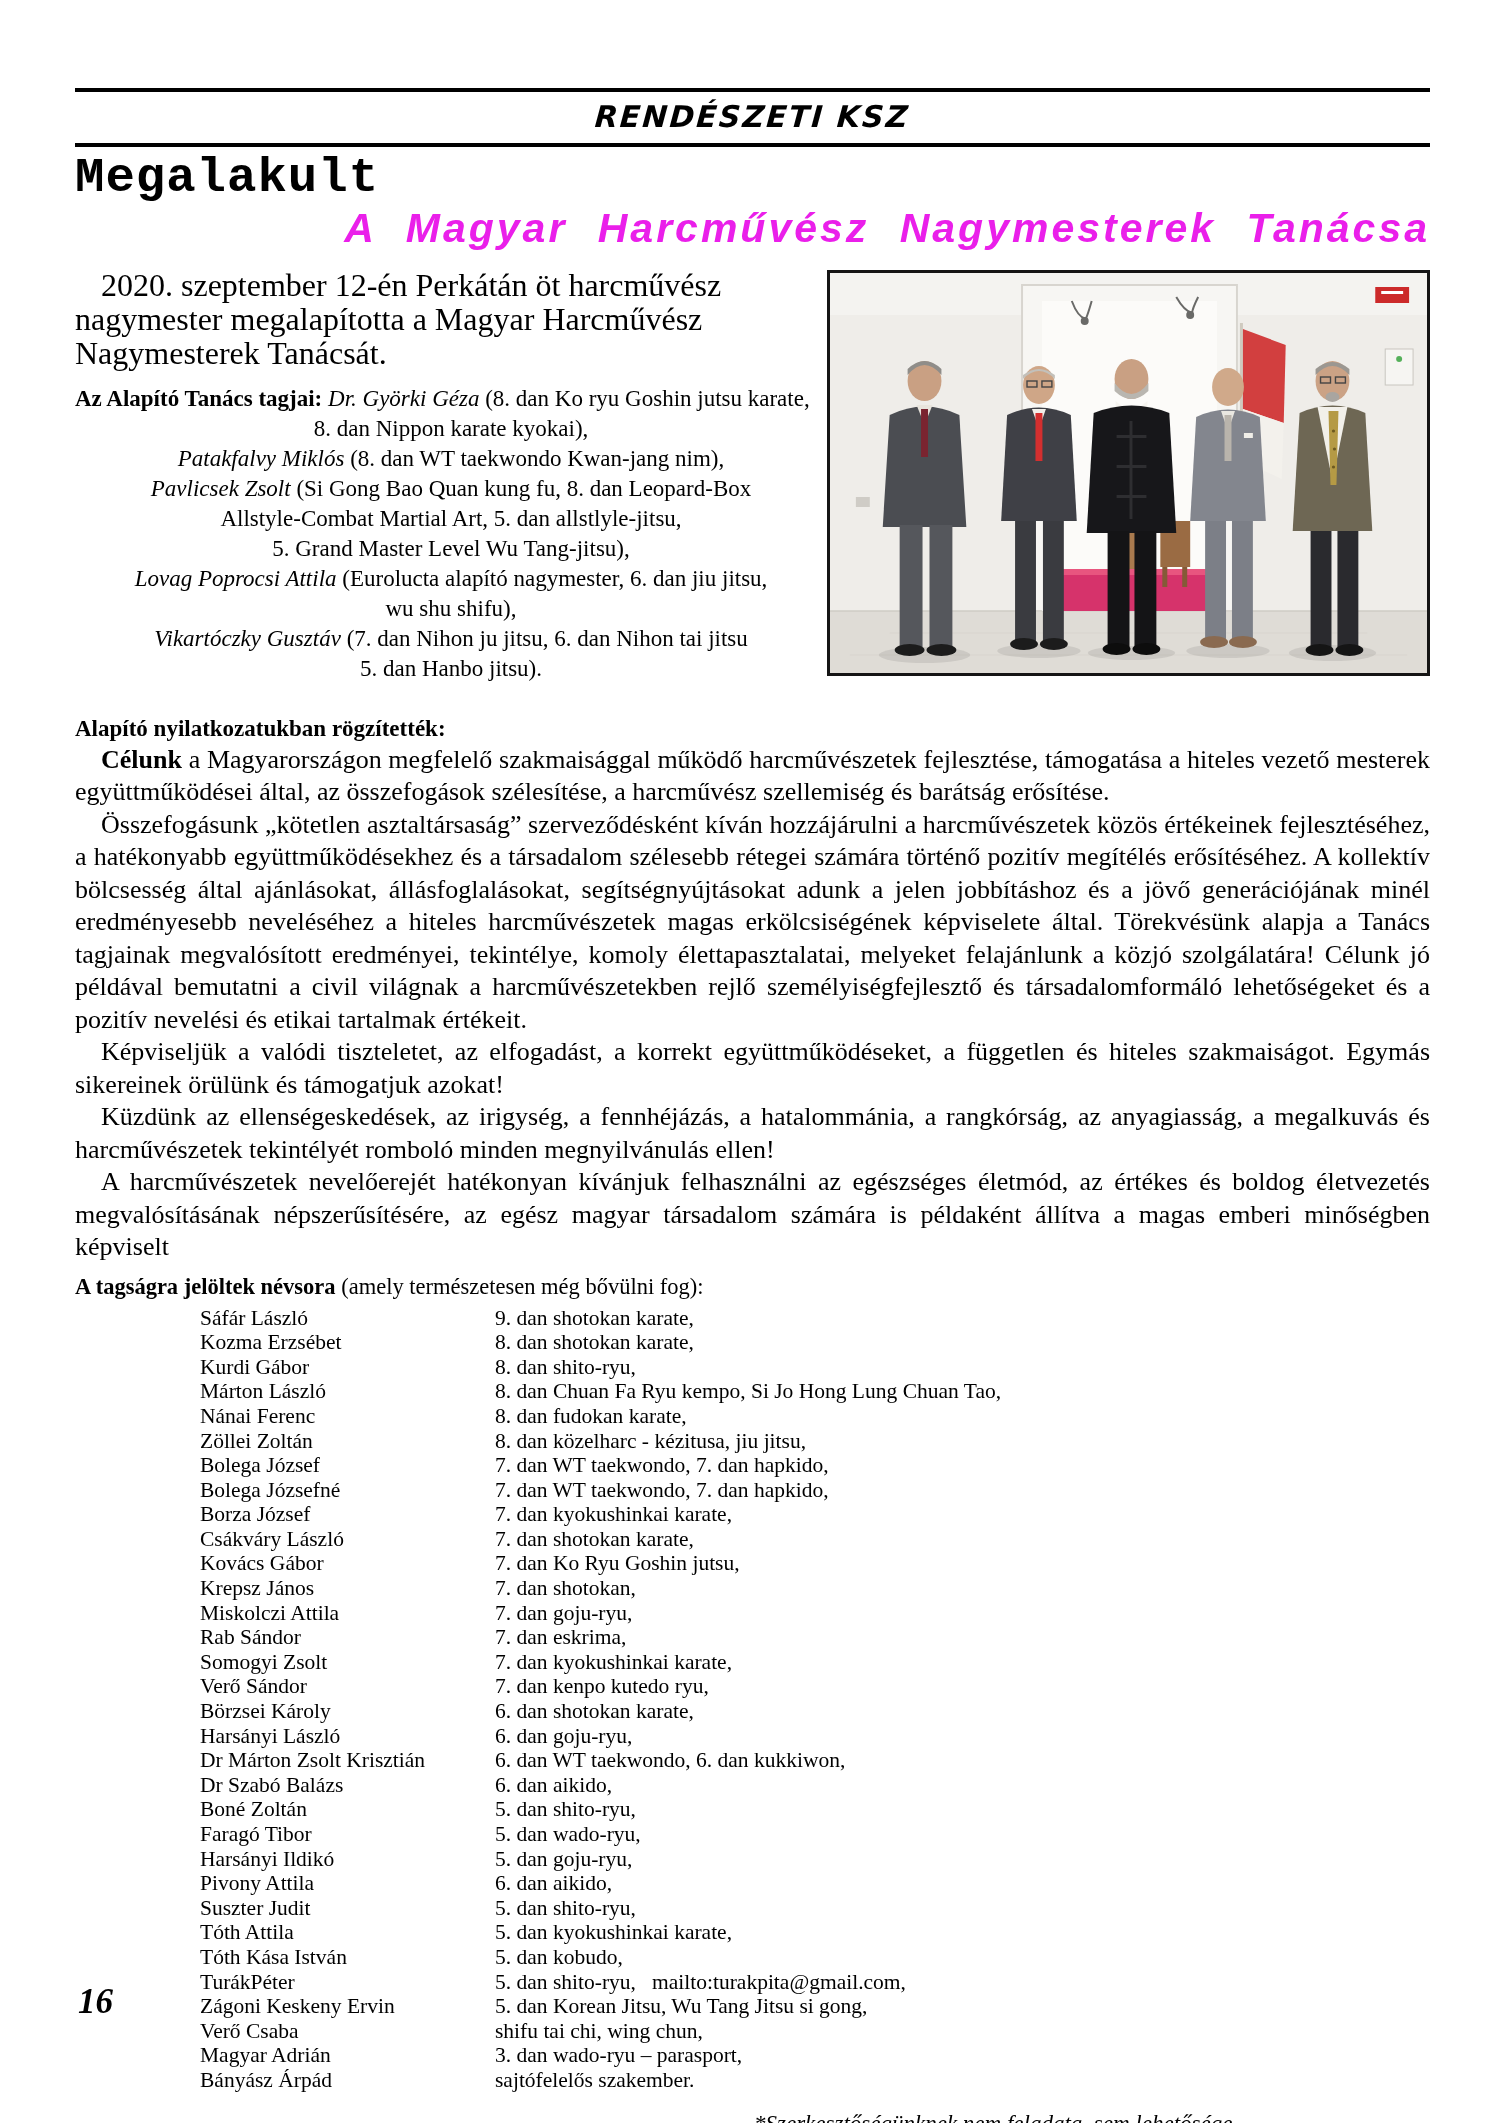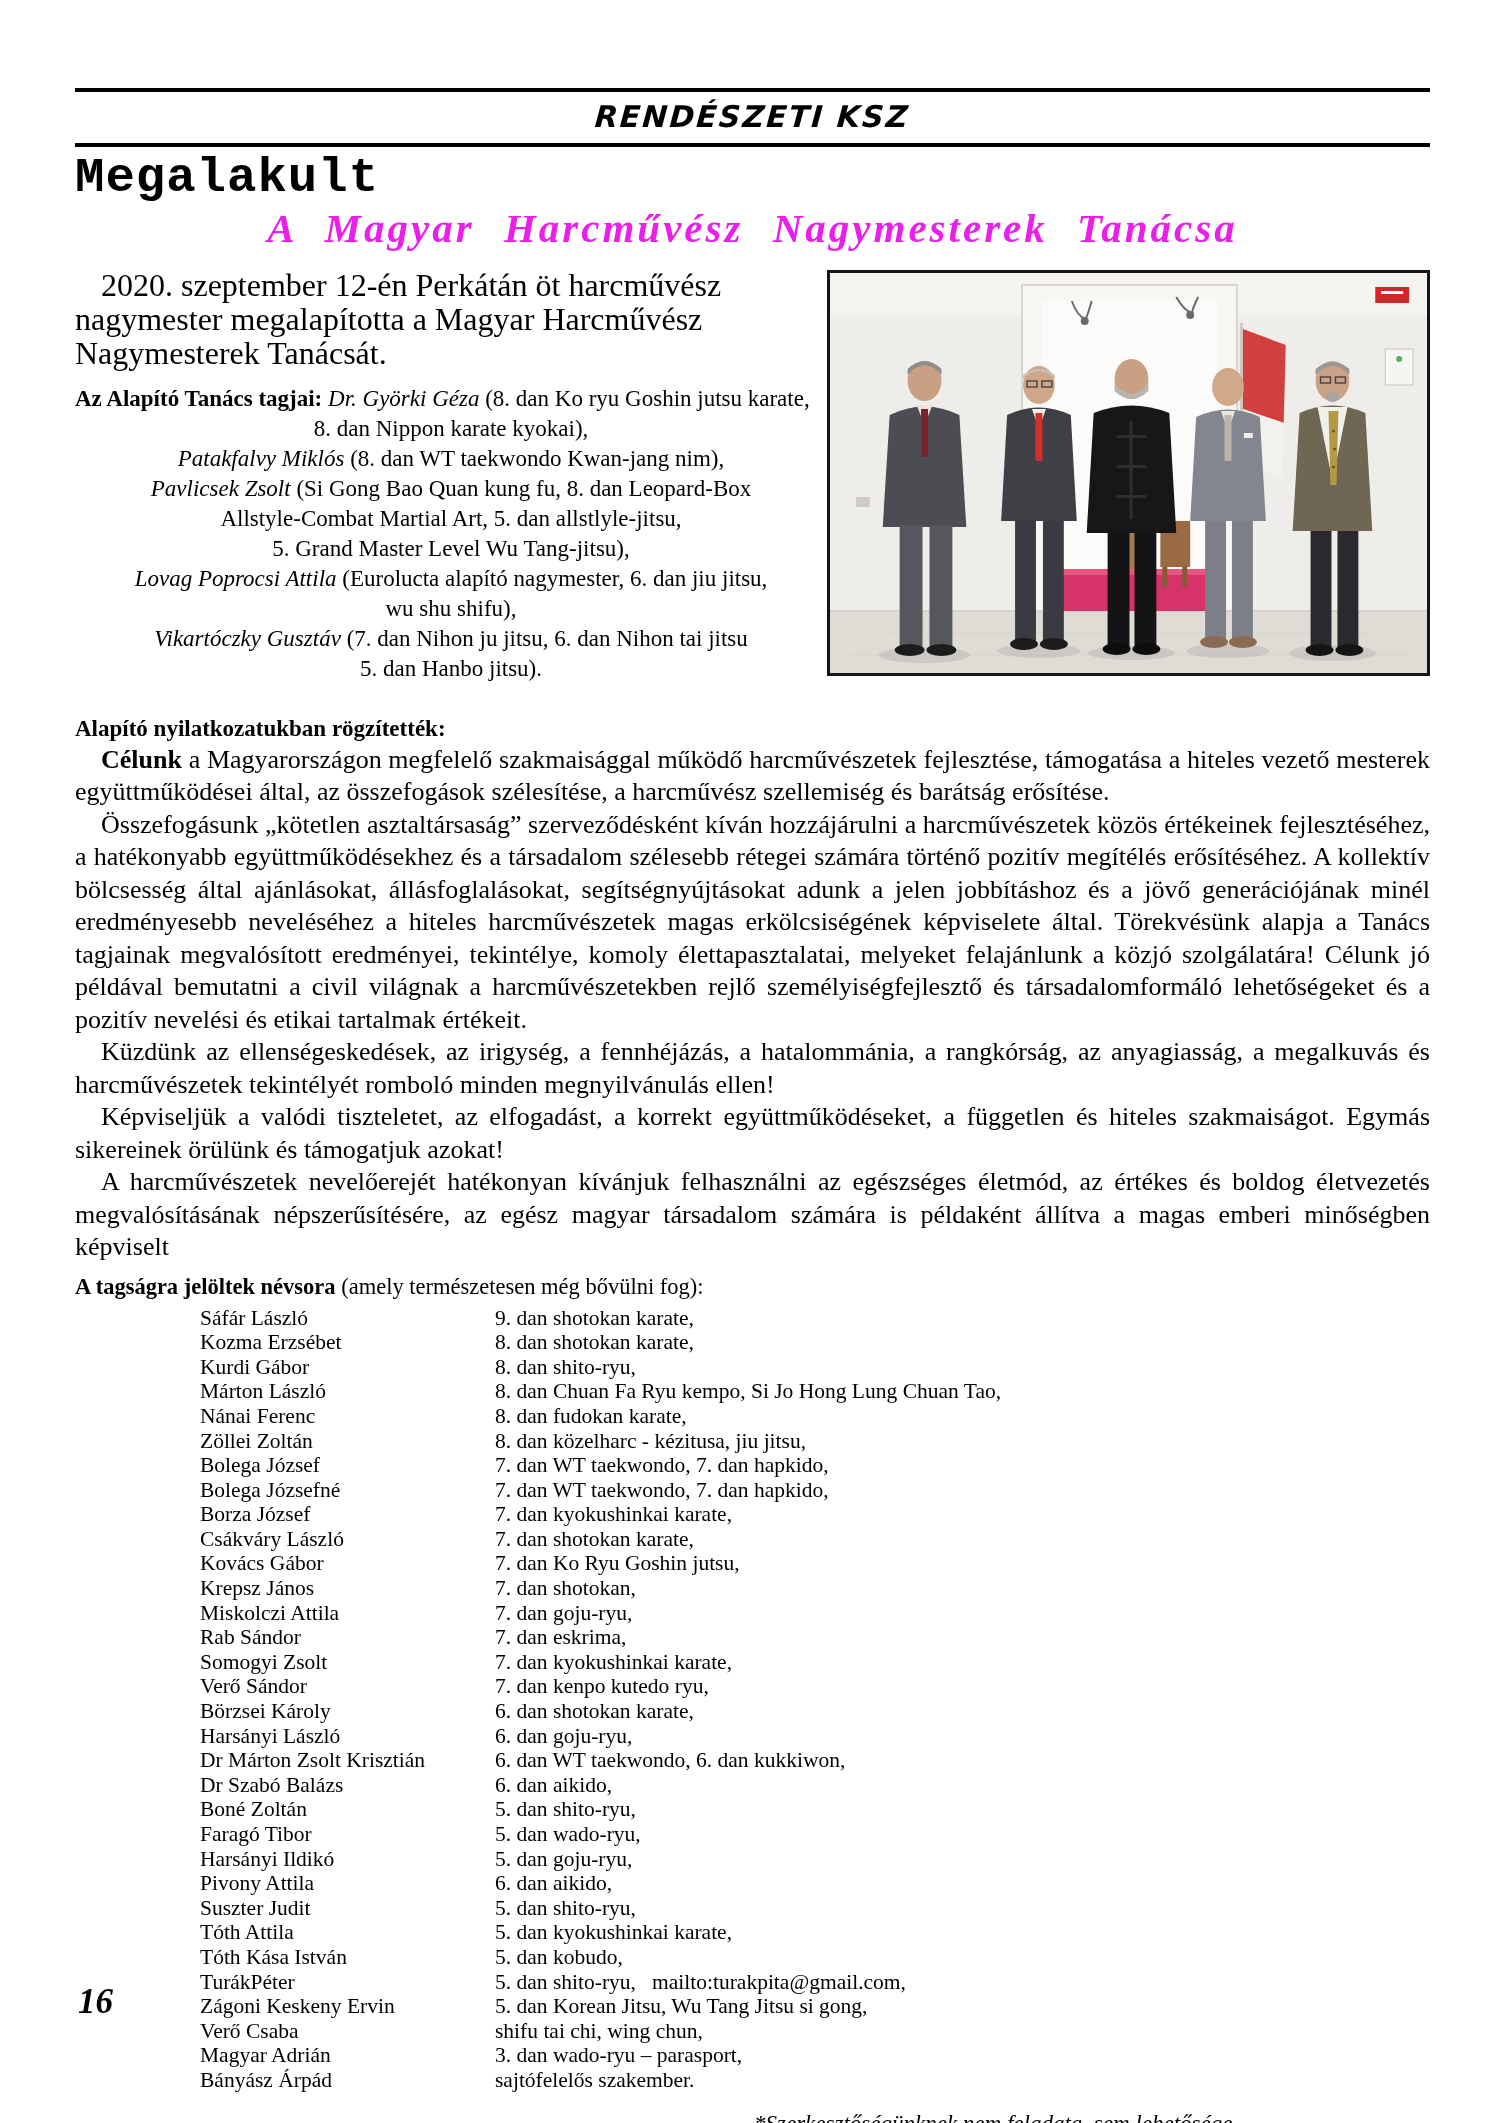--- a/index.html
+++ b/index.html
@@ -8,21 +8,21 @@
   .content{margin:0 70px 0 75px;}
 
   
   .rule{height:4px;background:#000;}
   .rule.top{margin-top:88px;}
   .masthead{text-align:center;padding:7px 0 9px;}
   .masthead span{display:inline-block;font-family:"DejaVu Sans",sans-serif;font-weight:bold;font-style:italic;font-size:30px;letter-spacing:2px;transform:skewX(-4deg);}
 
   
   h1.article-title{margin:6px 0 0 0;font-family:Liberation Mono, monospace;font-weight:800;font-size:49px;letter-spacing:1px;line-height:1.05;}
-  h2.article-subtitle{margin:2px 0 10px 0;text-align:center;font-family:Liberation Serif, serif;font-style:italic;font-weight:bold;font-size:41px;letter-spacing:3px;word-spacing:16px;line-height:1.1;}
+  h2.article-subtitle{margin:2px 0 10px 0;text-align:right;font-family:Liberation Sans, sans-serif;font-style:italic;font-weight:bold;font-size:41px;letter-spacing:3px;word-spacing:16px;line-height:1.1;}
 
   
   .two-col{display:flex;align-items:flex-start;}
   .left-col{width:752px;flex:none;}
   .intro{margin:6px 0 14px 0;font-size:32px;line-height:34px;text-indent:26px;}
   .founders{font-size:23px;line-height:30px;}
   .founder-line{text-align:center;}
   .founder-line:first-child{text-align:left;}
   .founder-line b{font-size:23px;}
   .photo{margin:8px 0 0 auto;width:597px;height:400px;border:3px solid #151515;background:#efede9;flex:none;}
@@ -200,22 +200,22 @@
         </svg>
       </figure>
     </div>
 
     <h3 class="decl-heading">Alapító nyilatkozatukban rögzítették:</h3>
 
     <div>
 
     <p class="body-par"><b>Célunk</b><span> a Magyarországon megfelelő szakmaisággal működő harcművészetek fejlesztése, támogatása a hiteles vezető mesterek együttműködései által, az összefogások szélesítése, a harcművész szellemiség és barátság erősítése.</span></p>
         <p class="body-par"><b></b><span>Összefogásunk „kötetlen asztaltársaság” szerveződésként kíván hozzájárulni a harcművészetek közös értékeinek fejlesztéséhez, a hatékonyabb együttműködésekhez és a társadalom szélesebb rétegei számára történő pozitív megítélés erősítéséhez. A kollektív bölcsesség által ajánlásokat, állásfoglalásokat, segítségnyújtásokat adunk a jelen jobbításhoz és a jövő generációjának minél eredményesebb neveléséhez a hiteles harcművészetek magas erkölcsiségének képviselete által. Törekvésünk alapja a Tanács tagjainak megvalósított eredményei, tekintélye, komoly élettapasztalatai, melyeket felajánlunk a közjó szolgálatára! Célunk jó példával bemutatni a civil világnak a harcművészetekben rejlő személyiségfejlesztő és társadalomformáló lehetőségeket és a pozitív nevelési és etikai tartalmak értékeit.</span></p>
+        <p class="body-par"><b></b><span>Képviseljük a valódi tiszteletet, az elfogadást, a korrekt együttműködéseket, a független és hiteles szakmaiságot. Egymás sikereinek örülünk és támogatjuk azokat!</span></p>
         <p class="body-par"><b></b><span>Küzdünk az ellenségeskedések, az irigység, a fennhéjázás, a hatalommánia, a rangkórság, az anyagiasság, a megalkuvás és harcművészetek tekintélyét romboló minden megnyilvánulás ellen!</span></p>
-        <p class="body-par"><b></b><span>Képviseljük a valódi tiszteletet, az elfogadást, a korrekt együttműködéseket, a független és hiteles szakmaiságot. Egymás sikereinek örülünk és támogatjuk azokat!</span></p>
         <p class="body-par"><b></b><span>A harcművészetek nevelőerejét hatékonyan kívánjuk felhasználni az egészséges életmód, az értékes és boldog életvezetés megvalósításának népszerűsítésére, az egész magyar társadalom számára is példaként állítva a magas emberi minőségben képviselt</span></p>
       </div>
 
     <p class="members-heading"><b>A tagságra jelöltek névsora</b><span> (amely természetesen még bővülni fog):</span></p>
 
     <div class="members">
 
     <div class="member-row">
         <span class="m-name">Sáfár László</span>
         <span class="m-rank">9. dan shotokan karate,</span>

